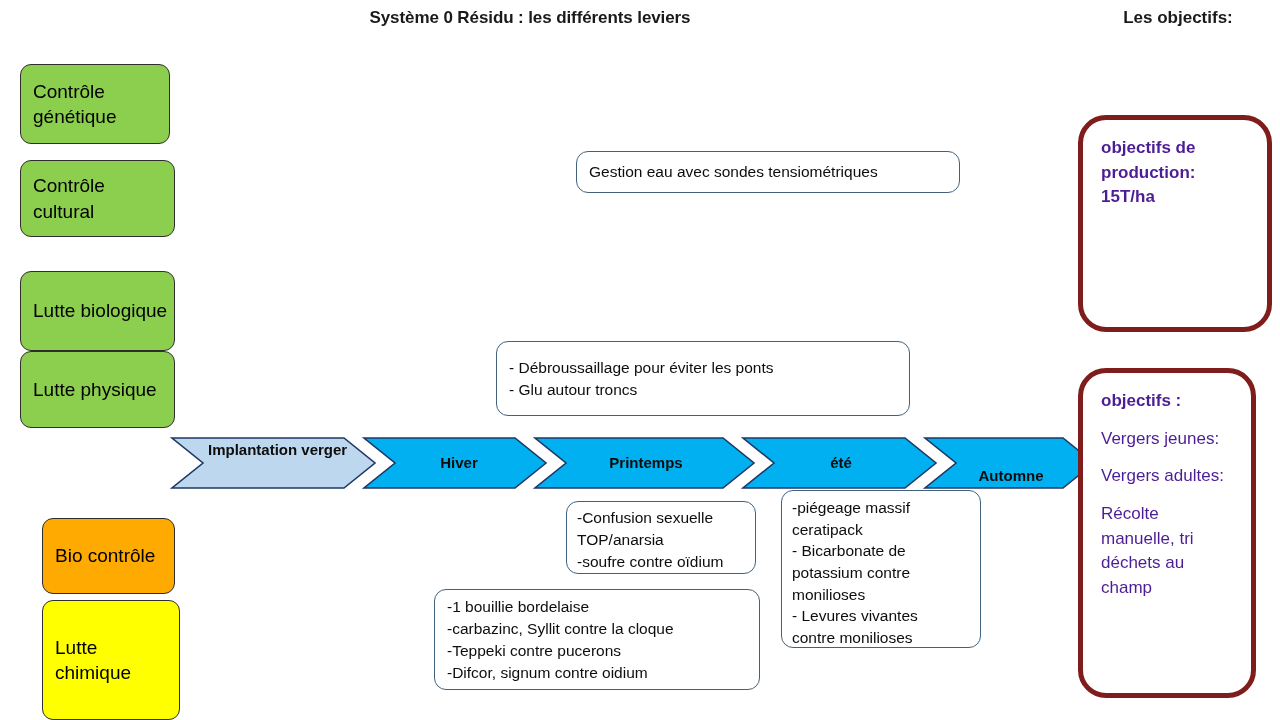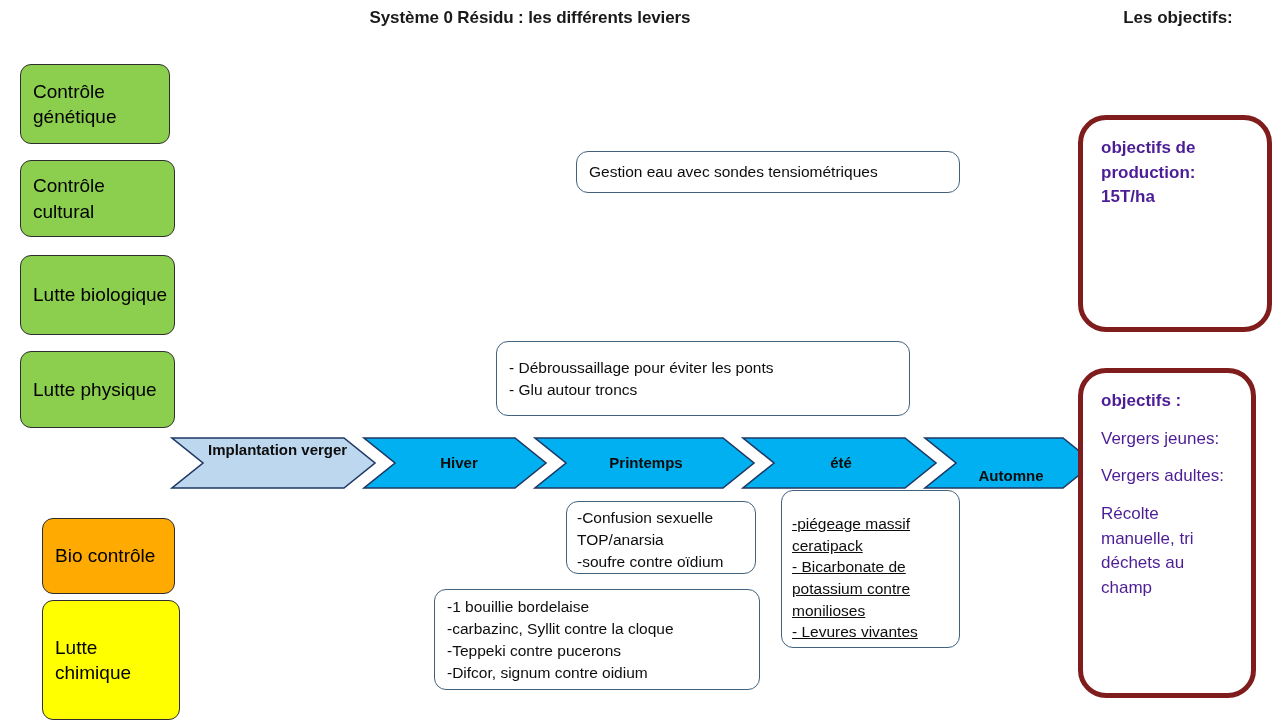--- a/index.html
+++ b/index.html
@@ -119,21 +119,21 @@
 <div class="title-right">Les objectifs:</div>
 
 <div class="lever lever-green" style="left:20px; top:64px; width:150px; height:80px;">
   <span>Contrôle génétique</span>
 </div>
 
 <div class="lever lever-green" style="left:20px; top:160px; width:155px; height:77px;">
   <span>Contrôle cultural</span>
 </div>
 
-<div class="lever lever-green" style="left:20px; top:255px; width:155px; height:80px;">
+<div class="lever lever-green" style="left:20px; top:271px; width:155px; height:80px;">
   <span>Lutte biologique</span>
 </div>
 
 <div class="lever lever-green" style="left:20px; top:351px; width:155px; height:77px;">
   <span>Lutte physique</span>
 </div>
 
 <div class="lever lever-orange" style="left:42px; top:518px; width:133px; height:76px;">
   <span>Bio contrôle</span>
 </div>
@@ -150,21 +150,21 @@
   <div class="line">- Débroussaillage pour éviter les ponts</div>
   <div class="line">- Glu autour troncs</div>
 </div>
 
 <div class="callout" style="left:566px; top:501px; width:190px; height:73px; padding:5px 10px;">
   <div class="line">-Confusion sexuelle</div>
   <div class="line">TOP/anarsia</div>
   <div class="line">-soufre contre oïdium</div>
 </div>
 
-<div class="callout" style="left:781px; top:490px; width:179px; height:158px; padding:22px 10px; line-height:1.40;text-decoration:underline;">
+<div class="callout" style="left:781px; top:490px; width:200px; height:158px; padding:6px 10px; line-height:1.40;">
   <div class="line">-piégeage massif</div>
   <div class="line">ceratipack</div>
   <div class="line">- Bicarbonate de</div>
   <div class="line">potassium contre</div>
   <div class="line">monilioses</div>
   <div class="line">- Levures vivantes</div>
   <div class="line">contre monilioses</div>
 </div>
 
 <div class="callout center-v" style="left:434px; top:589px; width:326px; height:101px; padding:5px 12px;">

